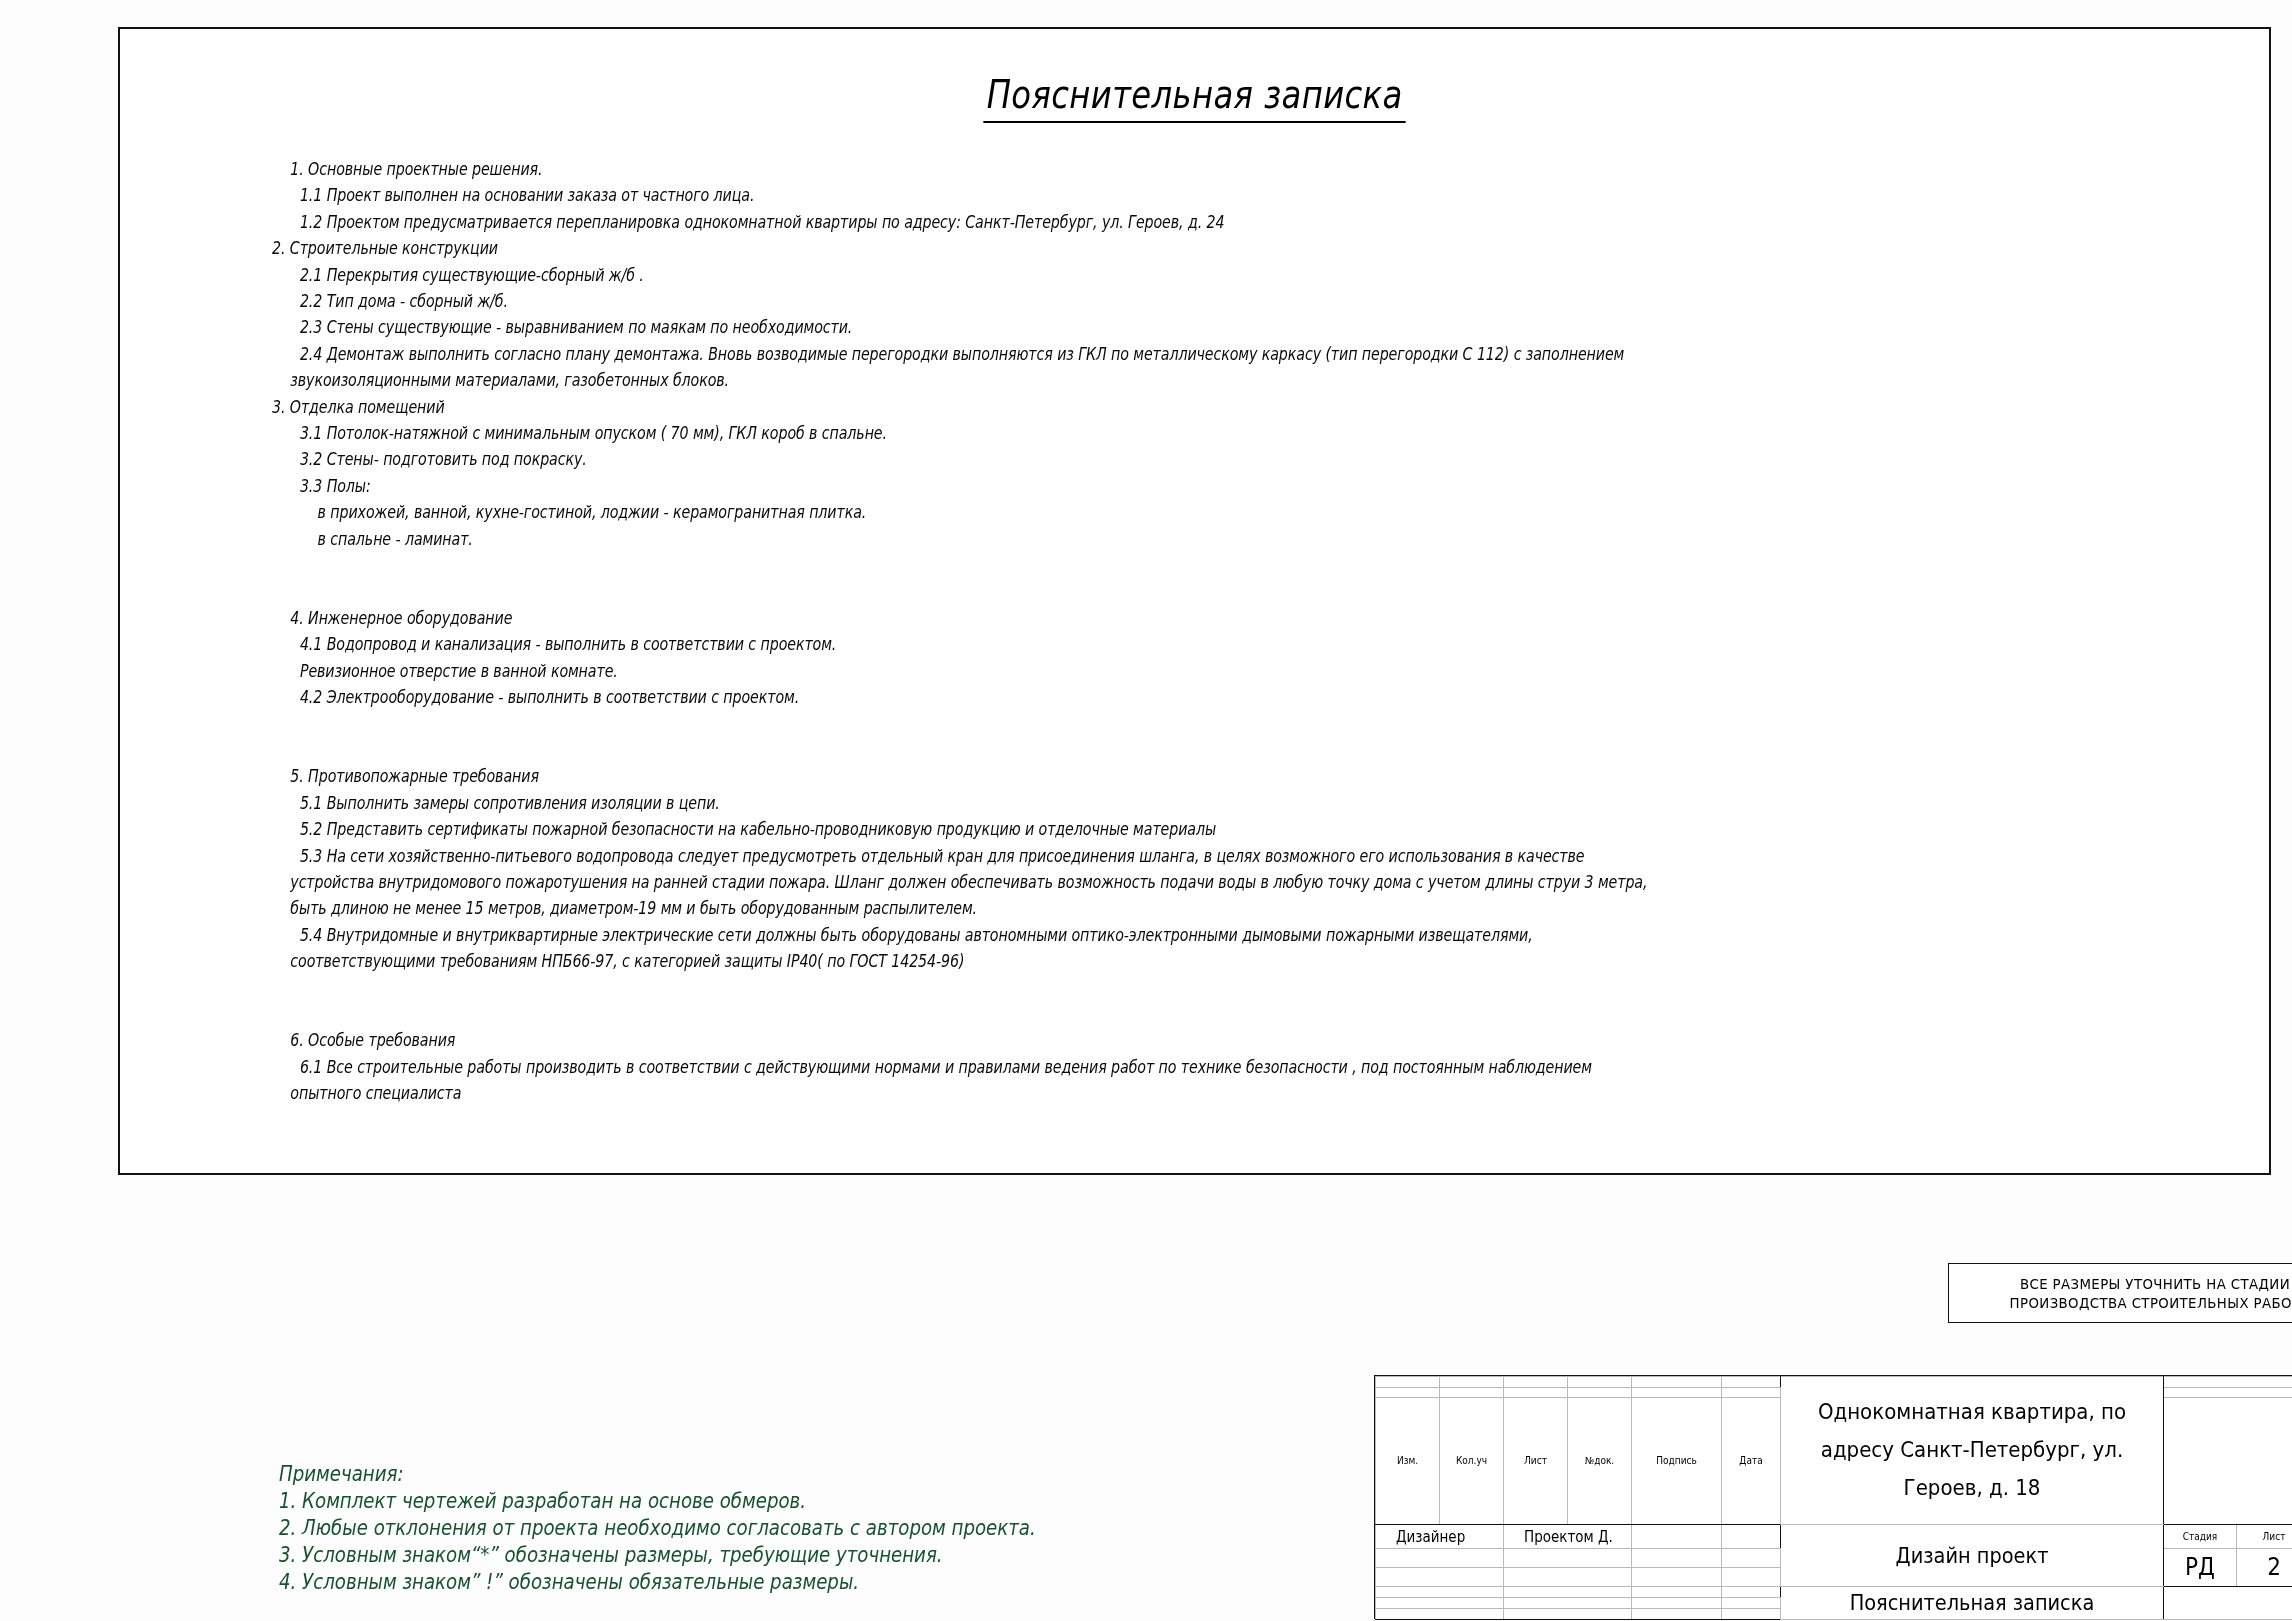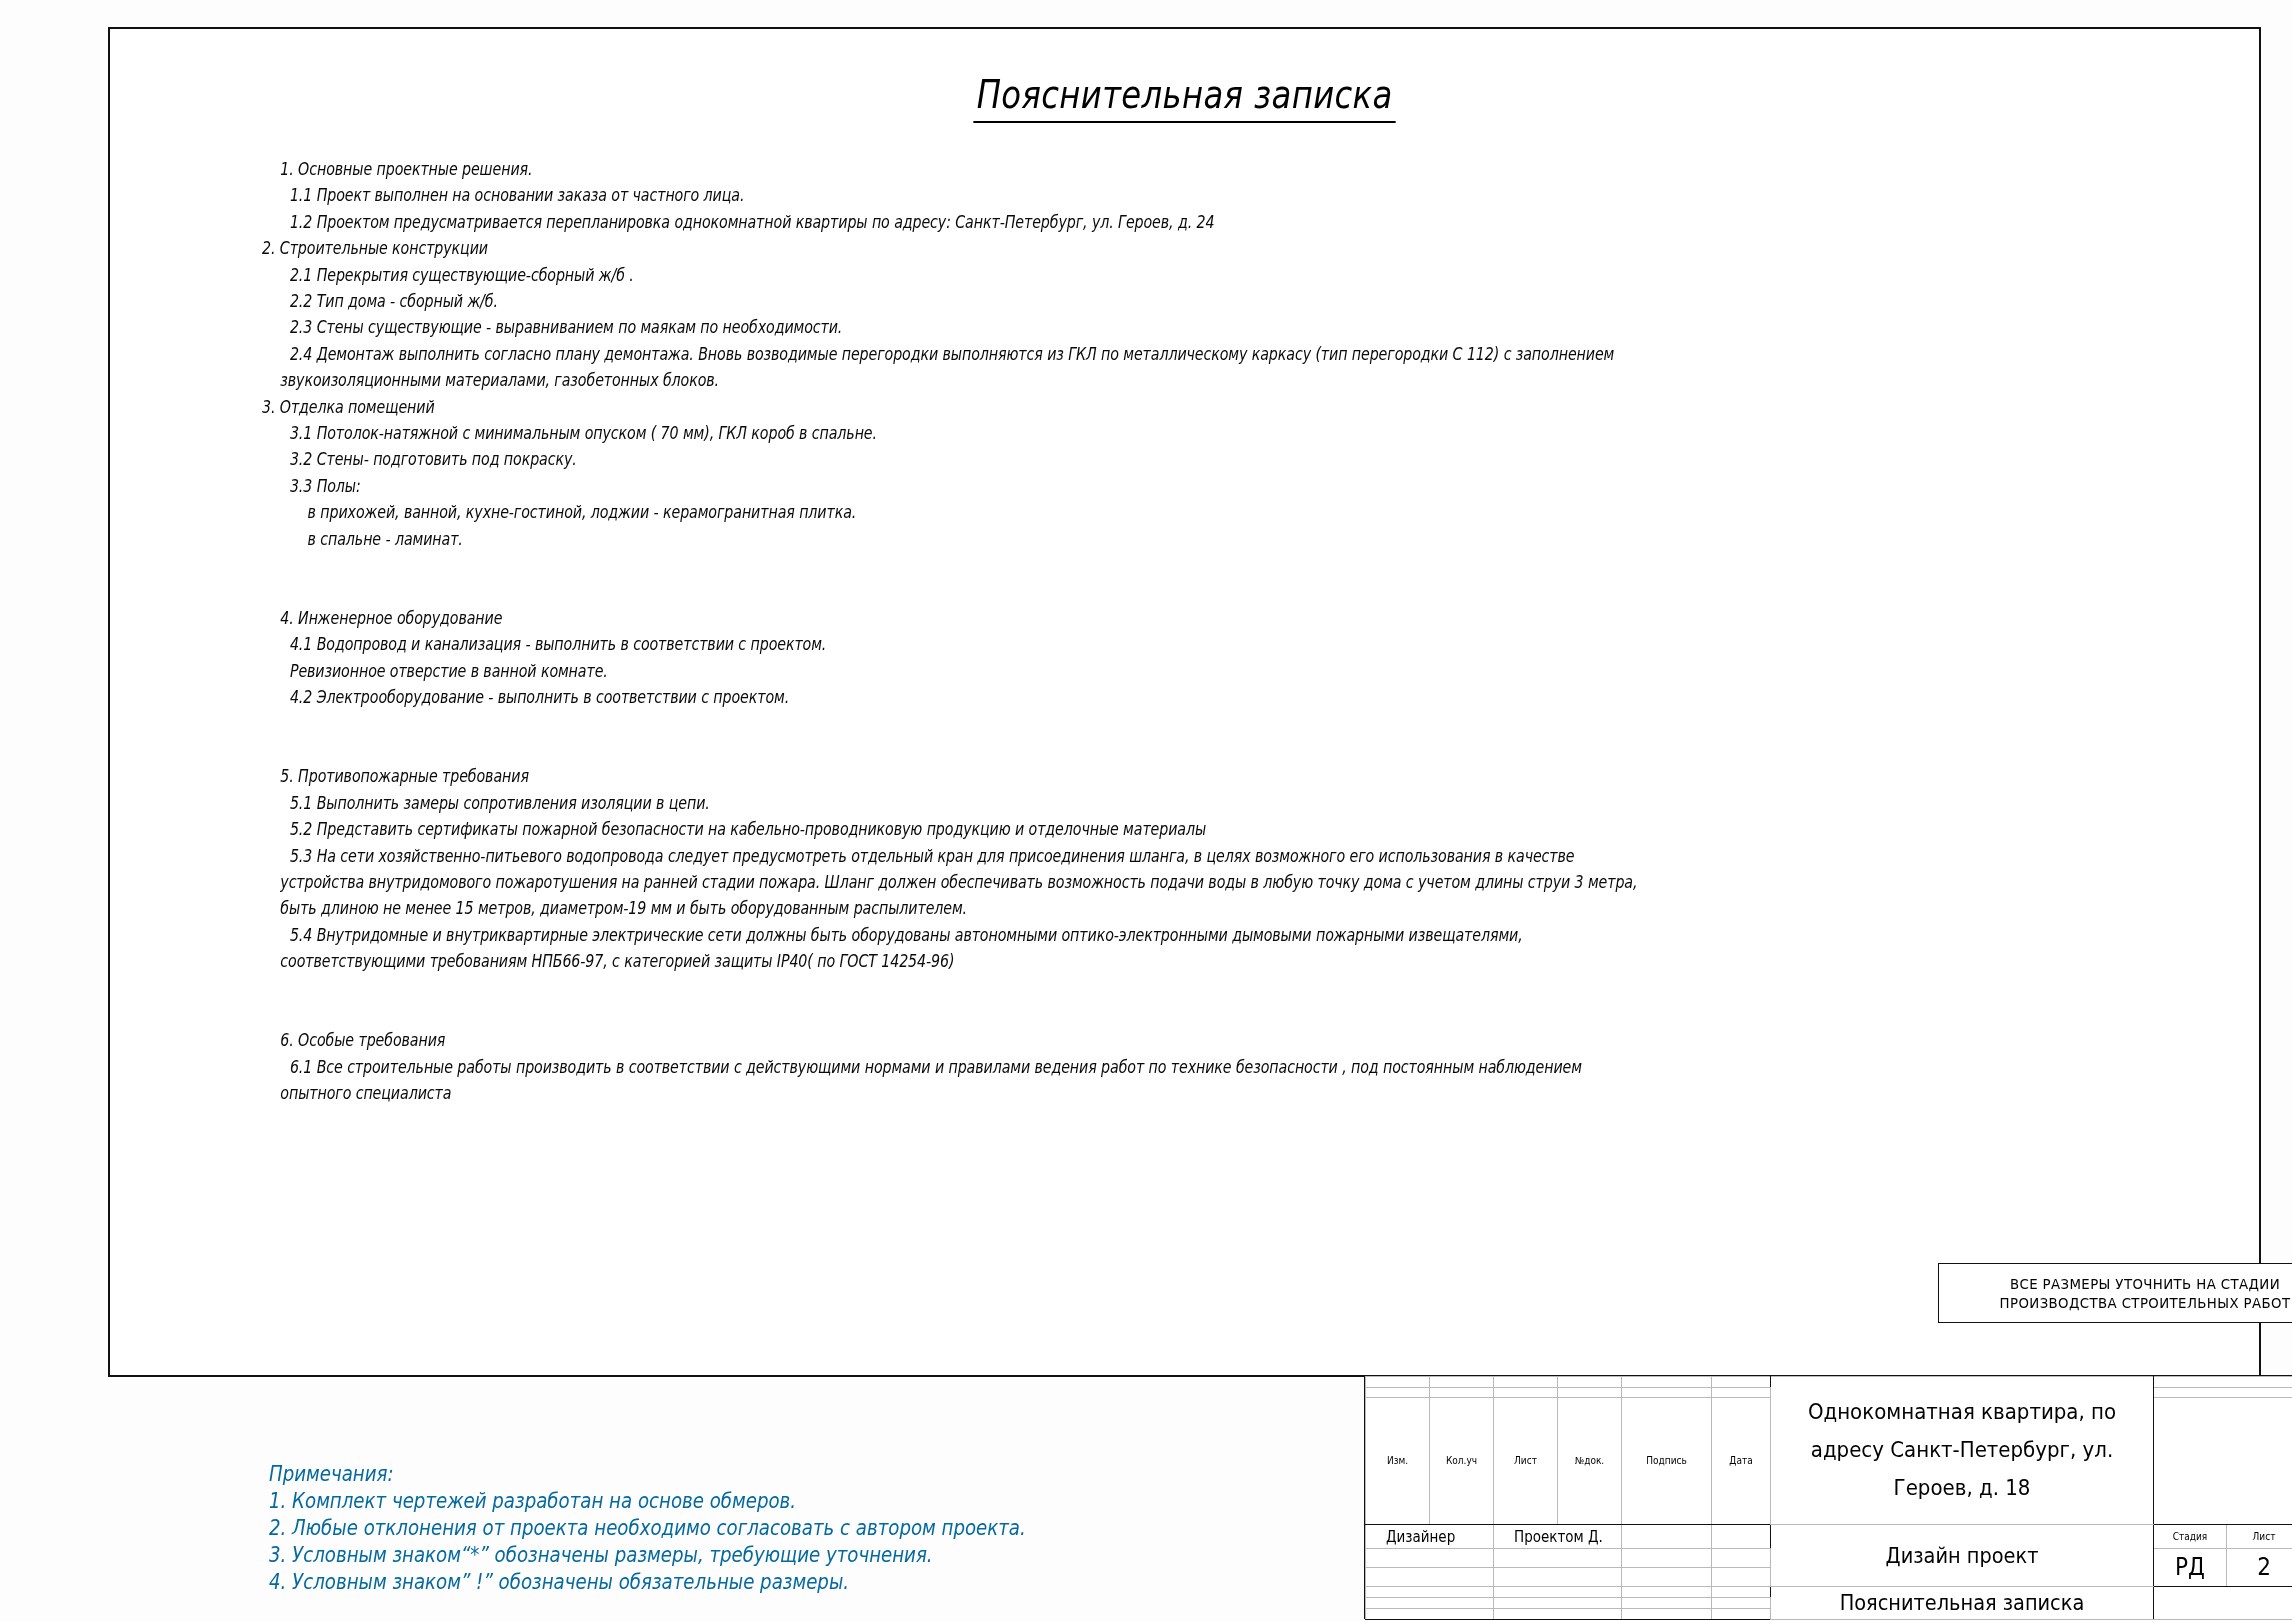--- a/index.html
+++ b/index.html
@@ -17,24 +17,24 @@
 
   
   #sheet {
     position: absolute;
     left: 0; top: 0;
     width: 2293px; height: 1622px;
     background: #fdfdfd;
   }
   #frame {
     position: absolute;
-    left: 108px;
+    left: 118px;
     top: 27px;
     width: 2153px;
-    height: 1350px;
+    height: 1148px;
     border: 2.7px solid #111111;
     box-sizing: border-box;
     background: #ffffff;
   }
 
   
   #doc-title {
     position: absolute;
     left: 0; right: 0;
     top: 43px;
@@ -80,21 +80,21 @@
 
   
   #remarks {
     position: absolute;
     left: 159px;
     top: 1431px;
     font-family: "DejaVu Sans Condensed", "Liberation Sans Narrow", "Liberation Sans", sans-serif;
     font-style: italic;
     font-size: 21.5px;
     line-height: 27px;
-    color: #0369a1;
+    color: #14532d;
   }
   #remarks .ln {
     white-space: pre;
     transform: scaleX(0.94);
     transform-origin: left center;
   }
 
   
   #dim-note {
     position: absolute;

